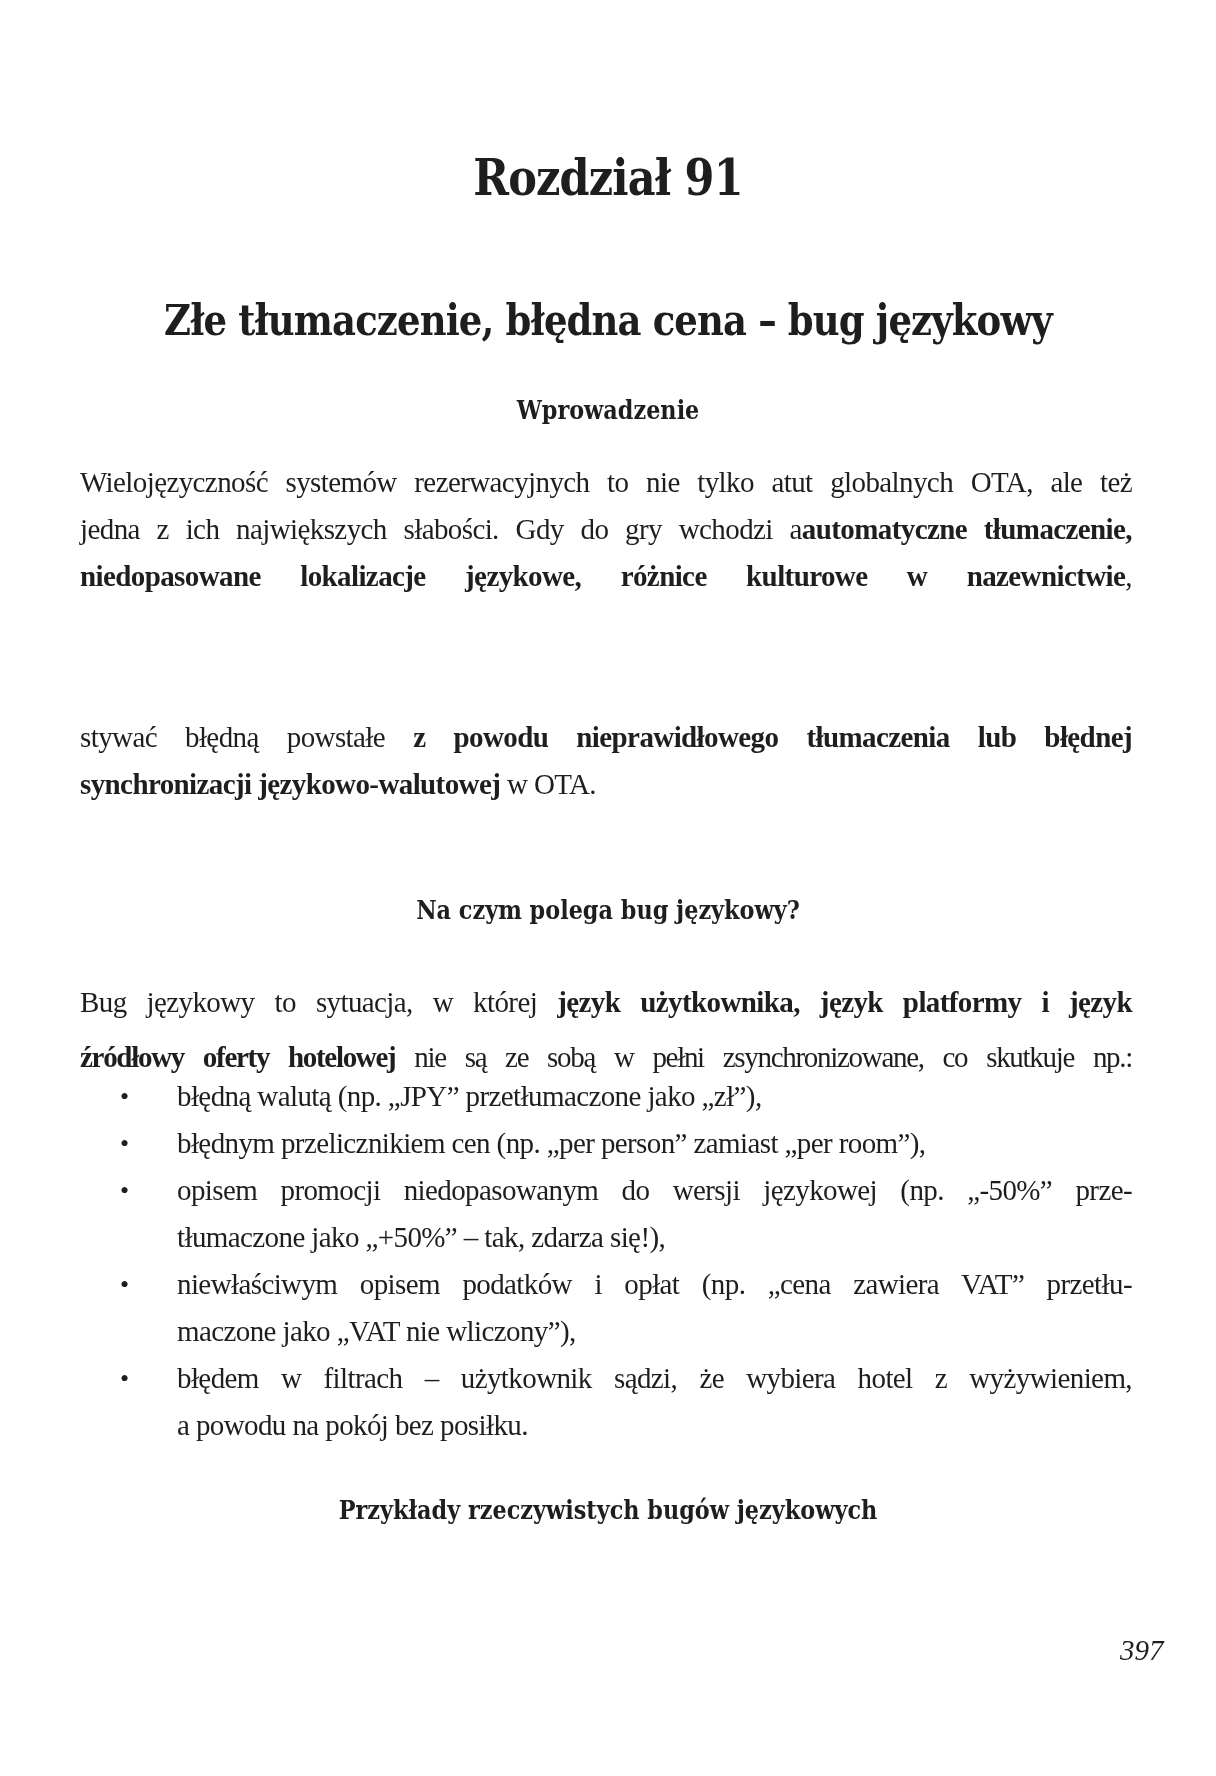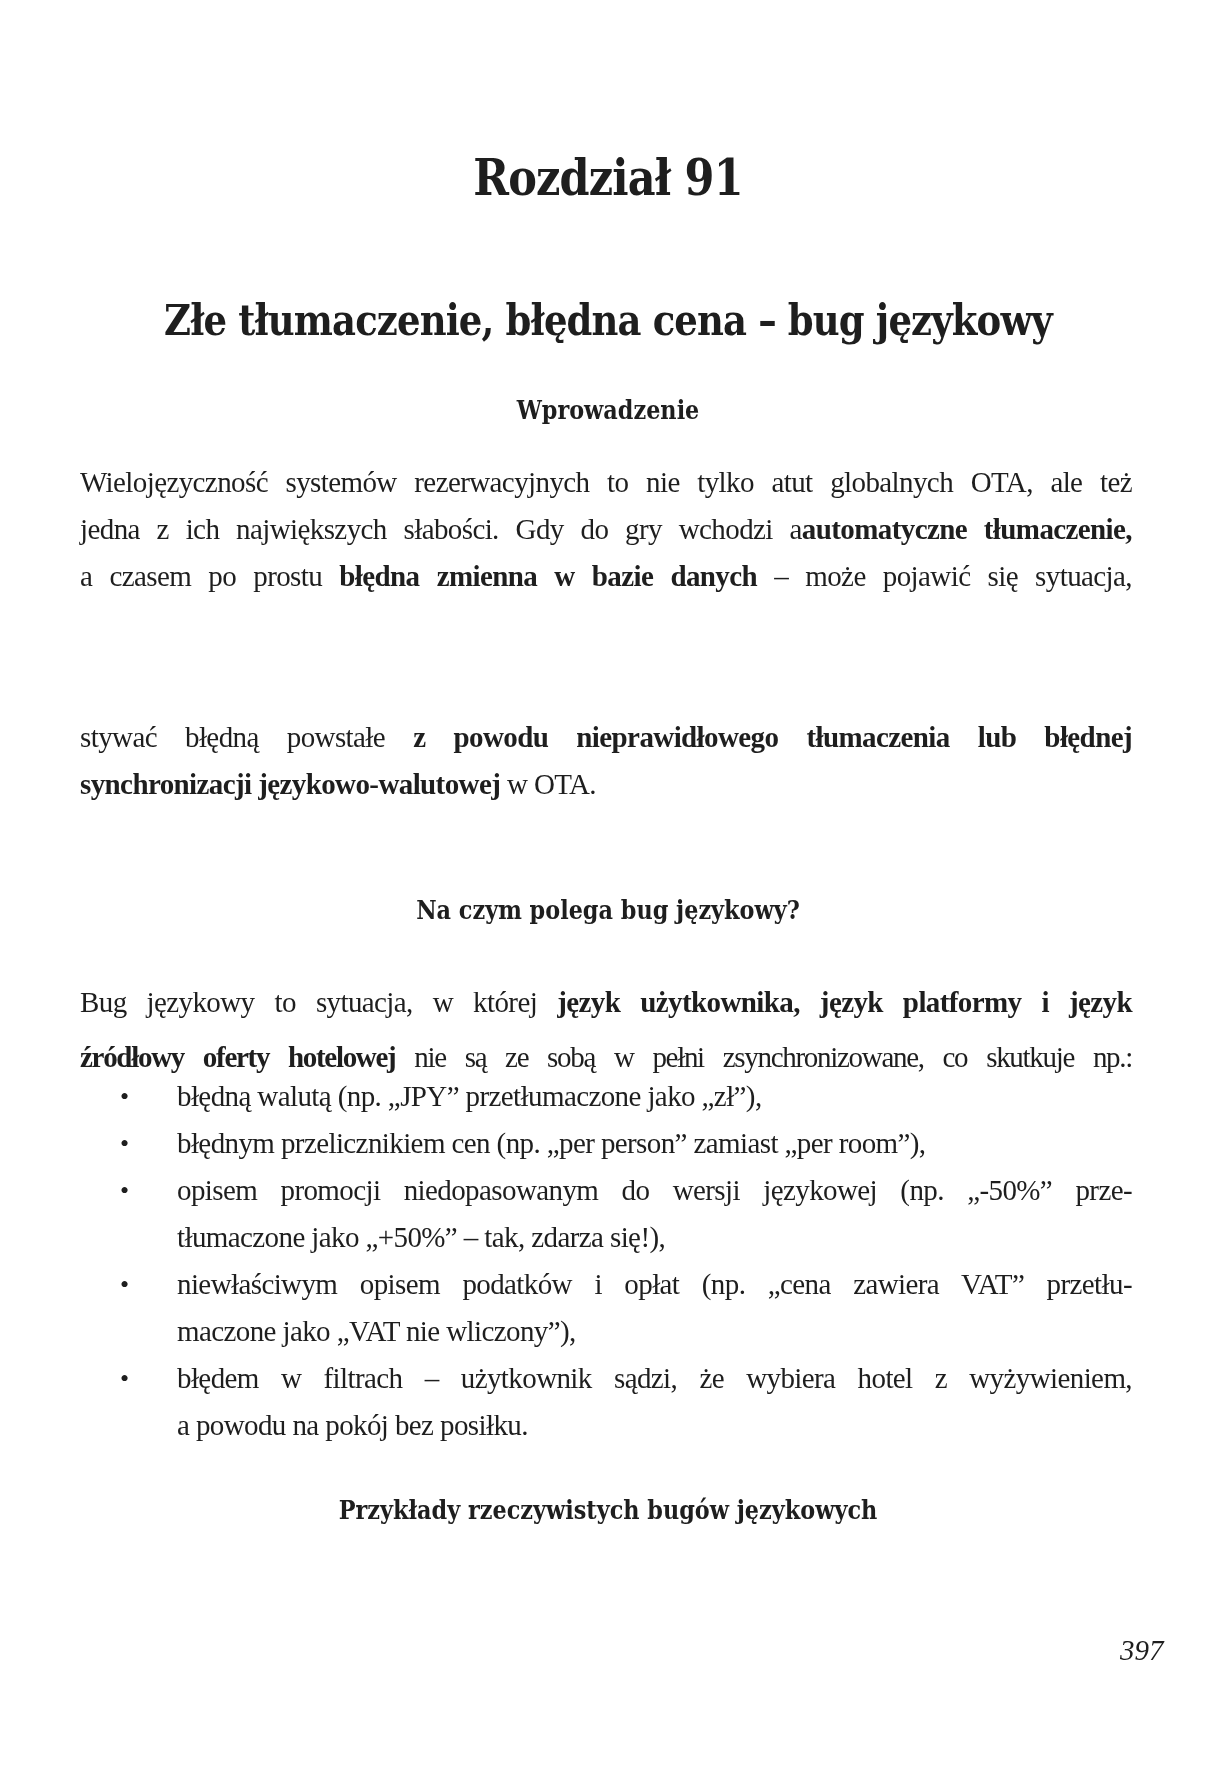--- a/index.html
+++ b/index.html
@@ -46,21 +46,21 @@
 <div class="page">
 
   <div class="chapter-title">Rozdział 91</div>
   <div class="chapter-subtitle">Złe tłumaczenie, błędna cena – bug językowy</div>
 
   <div class="section-heading" style="top:393px;">Wprowadzenie</div>
 
   <div class="para" style="top:459px;">
     <span class="line"><span>Wielojęzyczność systemów rezerwacyjnych to nie tylko atut globalnych OTA, ale też</span></span>
     <span class="line"><span>jedna z ich największych słabości. Gdy do gry wchodzi a</span><b>automatyczne tłumaczenie,</b></span>
-    <span class="line"><span>a czasem po prostu </span><b>błędna zmienna w bazie danych</b><span> – może pojawić się sytuacja,</span></span>
+    <span class="line"><b>niedopasowane lokalizacje językowe, różnice kulturowe w nazewnictwie</b><span>,</span></span>
   </div>
 
   <div class="para" style="top:714px;">
     <span class="line"><span>stywać błędną powstałe </span><b>z powodu nieprawidłowego tłumaczenia lub błędnej</b></span>
     <span class="line last"><b>synchronizacji językowo-walutowej</b><span> w OTA.</span></span>
   </div>
 
   <div class="section-heading" style="top:893px;">Na czym polega bug językowy?</div>
 
   <div class="para" style="top:979px;">

